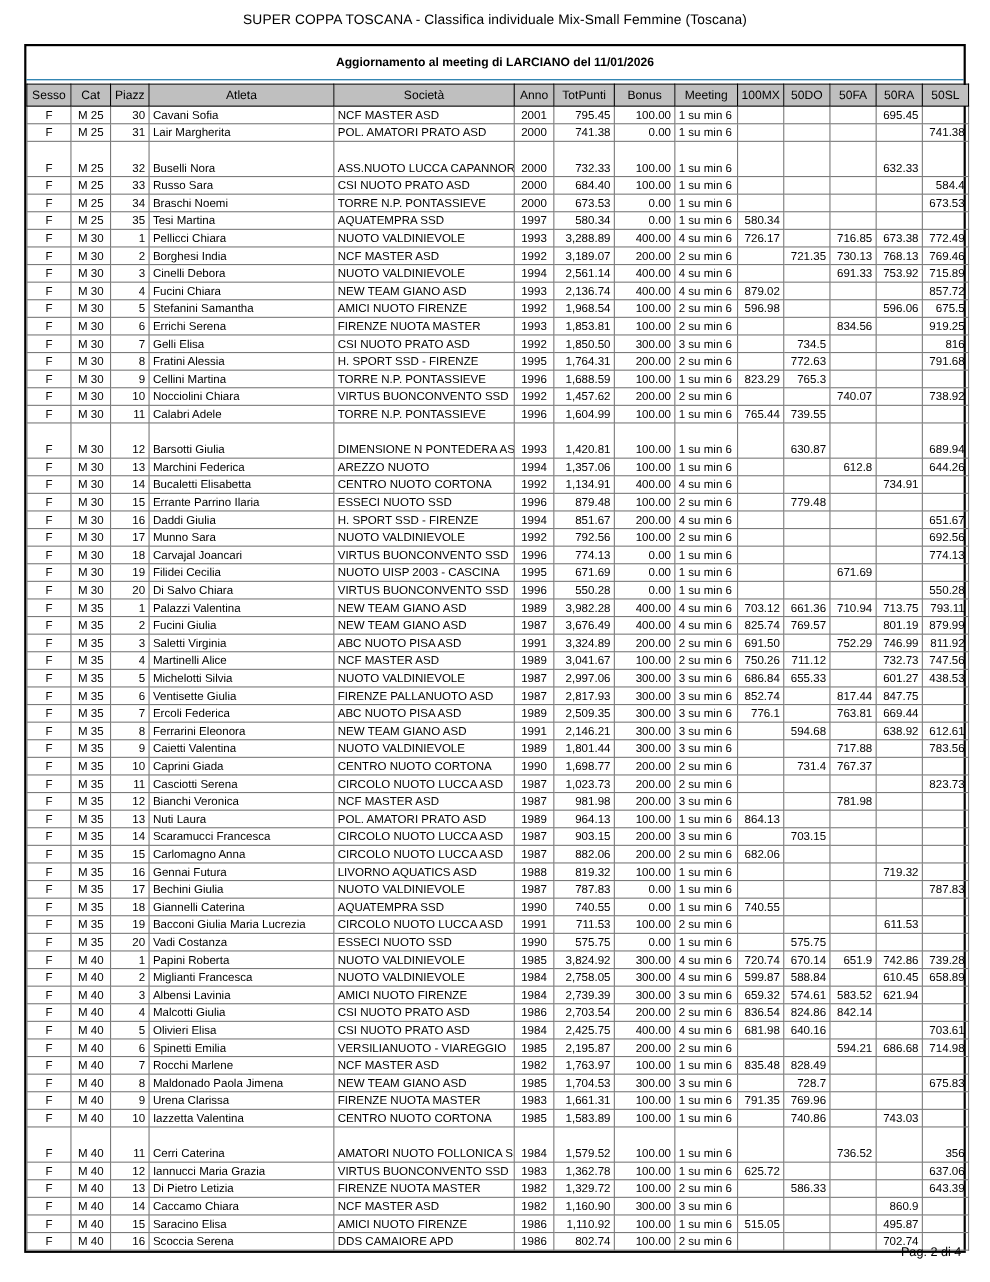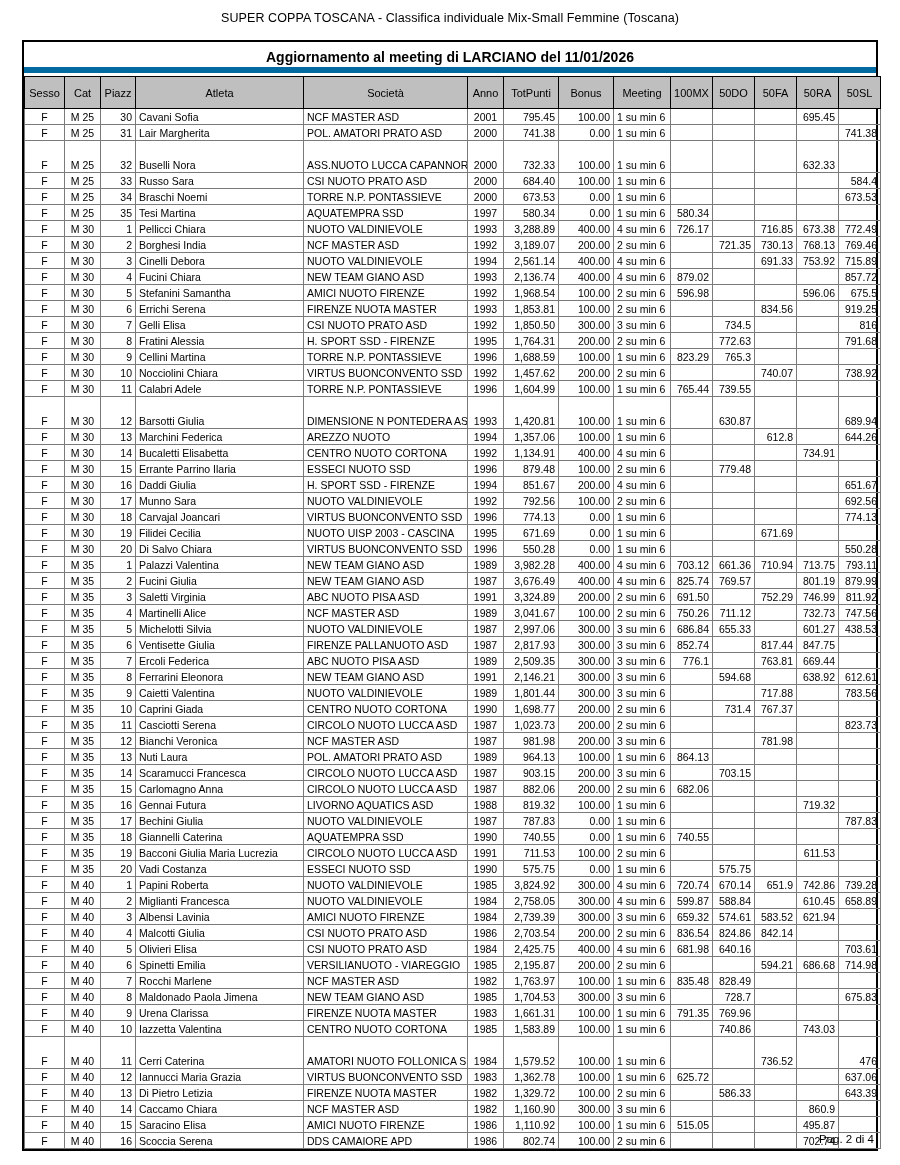--- a/index.html
+++ b/index.html
@@ -19,36 +19,36 @@
     letter-spacing: 0.1px;
   }
   .sheet-box {
     position: absolute; left: 22px; top: 40px; width: 856px;
     border: 2px solid #000;
     background: #fff;
   }
   .update-band {
     height: 31px; line-height: 31px;
     text-align: center;
-    font-weight: bold; font-size: 14px;
-    border-bottom: 6px solid #0369a1;
+    font-weight: bold; font-size: 11px;
+    border-bottom: 1px solid #0369a1;
   }
   .band-spacer { height: 3px; }
   table.results {
     border-collapse: collapse;
     table-layout: fixed;
     width: 100%;
     font-size: 10.5px;
   }
   table.results th {
     background: #bfbfbf;
     border: 1px solid #000;
     font-weight: normal;
     font-size: 11px;
-    height: 32px;
+    height: 20px;
     padding: 0 2px;
     white-space: nowrap; overflow: hidden;
   }
   table.results td {
     border: 1px solid #7a7a7a;
     height: 16px;
     padding: 0 3px;
     white-space: nowrap; overflow: hidden;
     vertical-align: middle;
   }
@@ -1012,21 +1012,21 @@
           <td class="al">Cerri Caterina</td>
           <td class="al">AMATORI NUOTO FOLLONICA SSD</td>
           <td class="ac">1984</td>
           <td class="ar">1,579.52</td>
           <td class="ar">100.00</td>
           <td class="al">1 su min 6</td>
           <td class="ar"></td>
           <td class="ar"></td>
           <td class="ar">736.52</td>
           <td class="ar"></td>
-          <td class="ar">476</td>
+          <td class="ar">356</td>
         </tr>
         <tr>
           <td class="ac">F</td>
           <td class="ac">M 40</td>
           <td class="ar">12</td>
           <td class="al">Iannucci Maria Grazia</td>
           <td class="al">VIRTUS BUONCONVENTO SSD</td>
           <td class="ac">1983</td>
           <td class="ar">1,362.78</td>
           <td class="ar">100.00</td>

